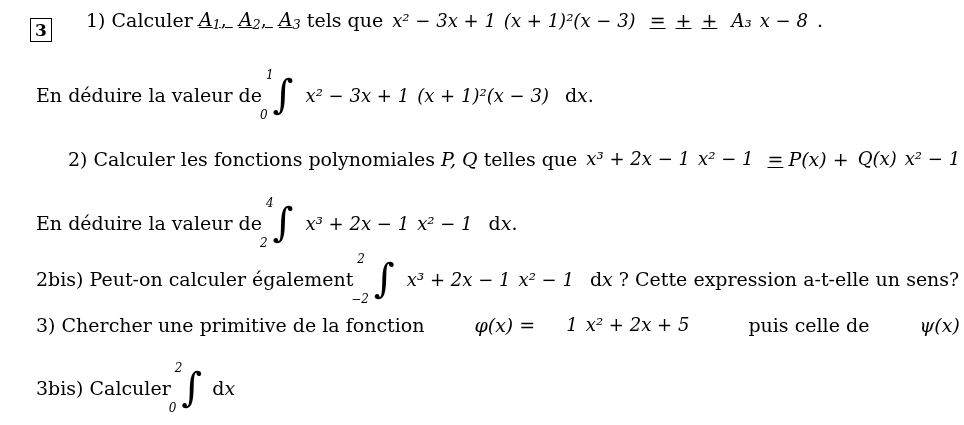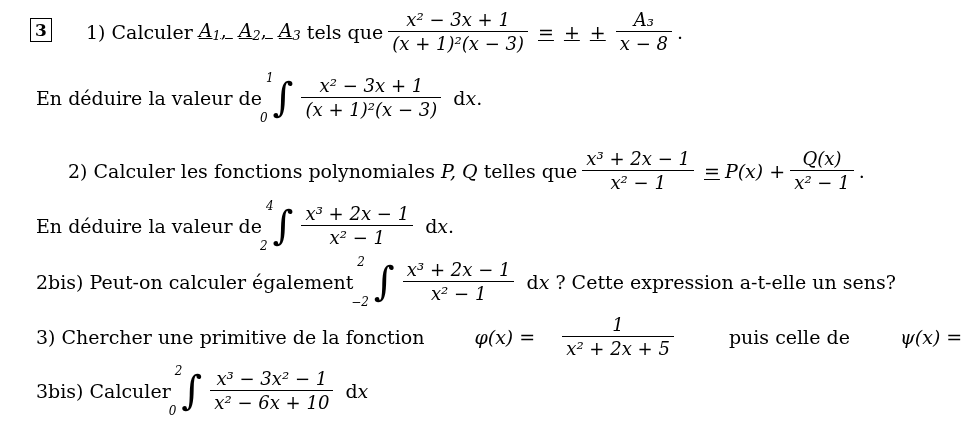--- a/index.html
+++ b/index.html
@@ -42,22 +42,21 @@
     font-size: 19px;
     white-space: nowrap;
   }
   .txt { font-family: "DejaVu Serif", serif; }
   .it { font-style: italic; font-family: "DejaVu Serif", serif; }
   .math { font-family: "DejaVu Serif", serif; text-decoration: underline; }
 
   
   .frac {
     display: inline-flex;
-    flex-direction: column;
-    align-items: center;
+    flex-direction: row;
     vertical-align: middle;
     margin: 0 5px;
     font-size: 0.95em;
   }
   .frac .num, .frac .den {
     padding: 1px 4px;
     font-style: italic;
     white-space: nowrap;
   }
   .frac .bar {
@@ -232,21 +231,16 @@
 
   <div class="row" style="left:36px; top:367px;">
     <span class="txt">3bis) Calculer</span>
     <span class="integral">
       <span class="limits">
         <span class="up">2</span>
         <span class="low">0</span>
       </span>
       <span class="intsign">∫</span>
     </span>
-    <span class="frac">
-      <span class="num">x³ − 3x² − 1</span>
-      <span class="bar"></span>
-      <span class="den">x² − 6x + 10</span>
-    </span>
     <span class="dx">d<span class="dxv">x</span></span>
   </div>
 
 </div>
 
 </body></html>

